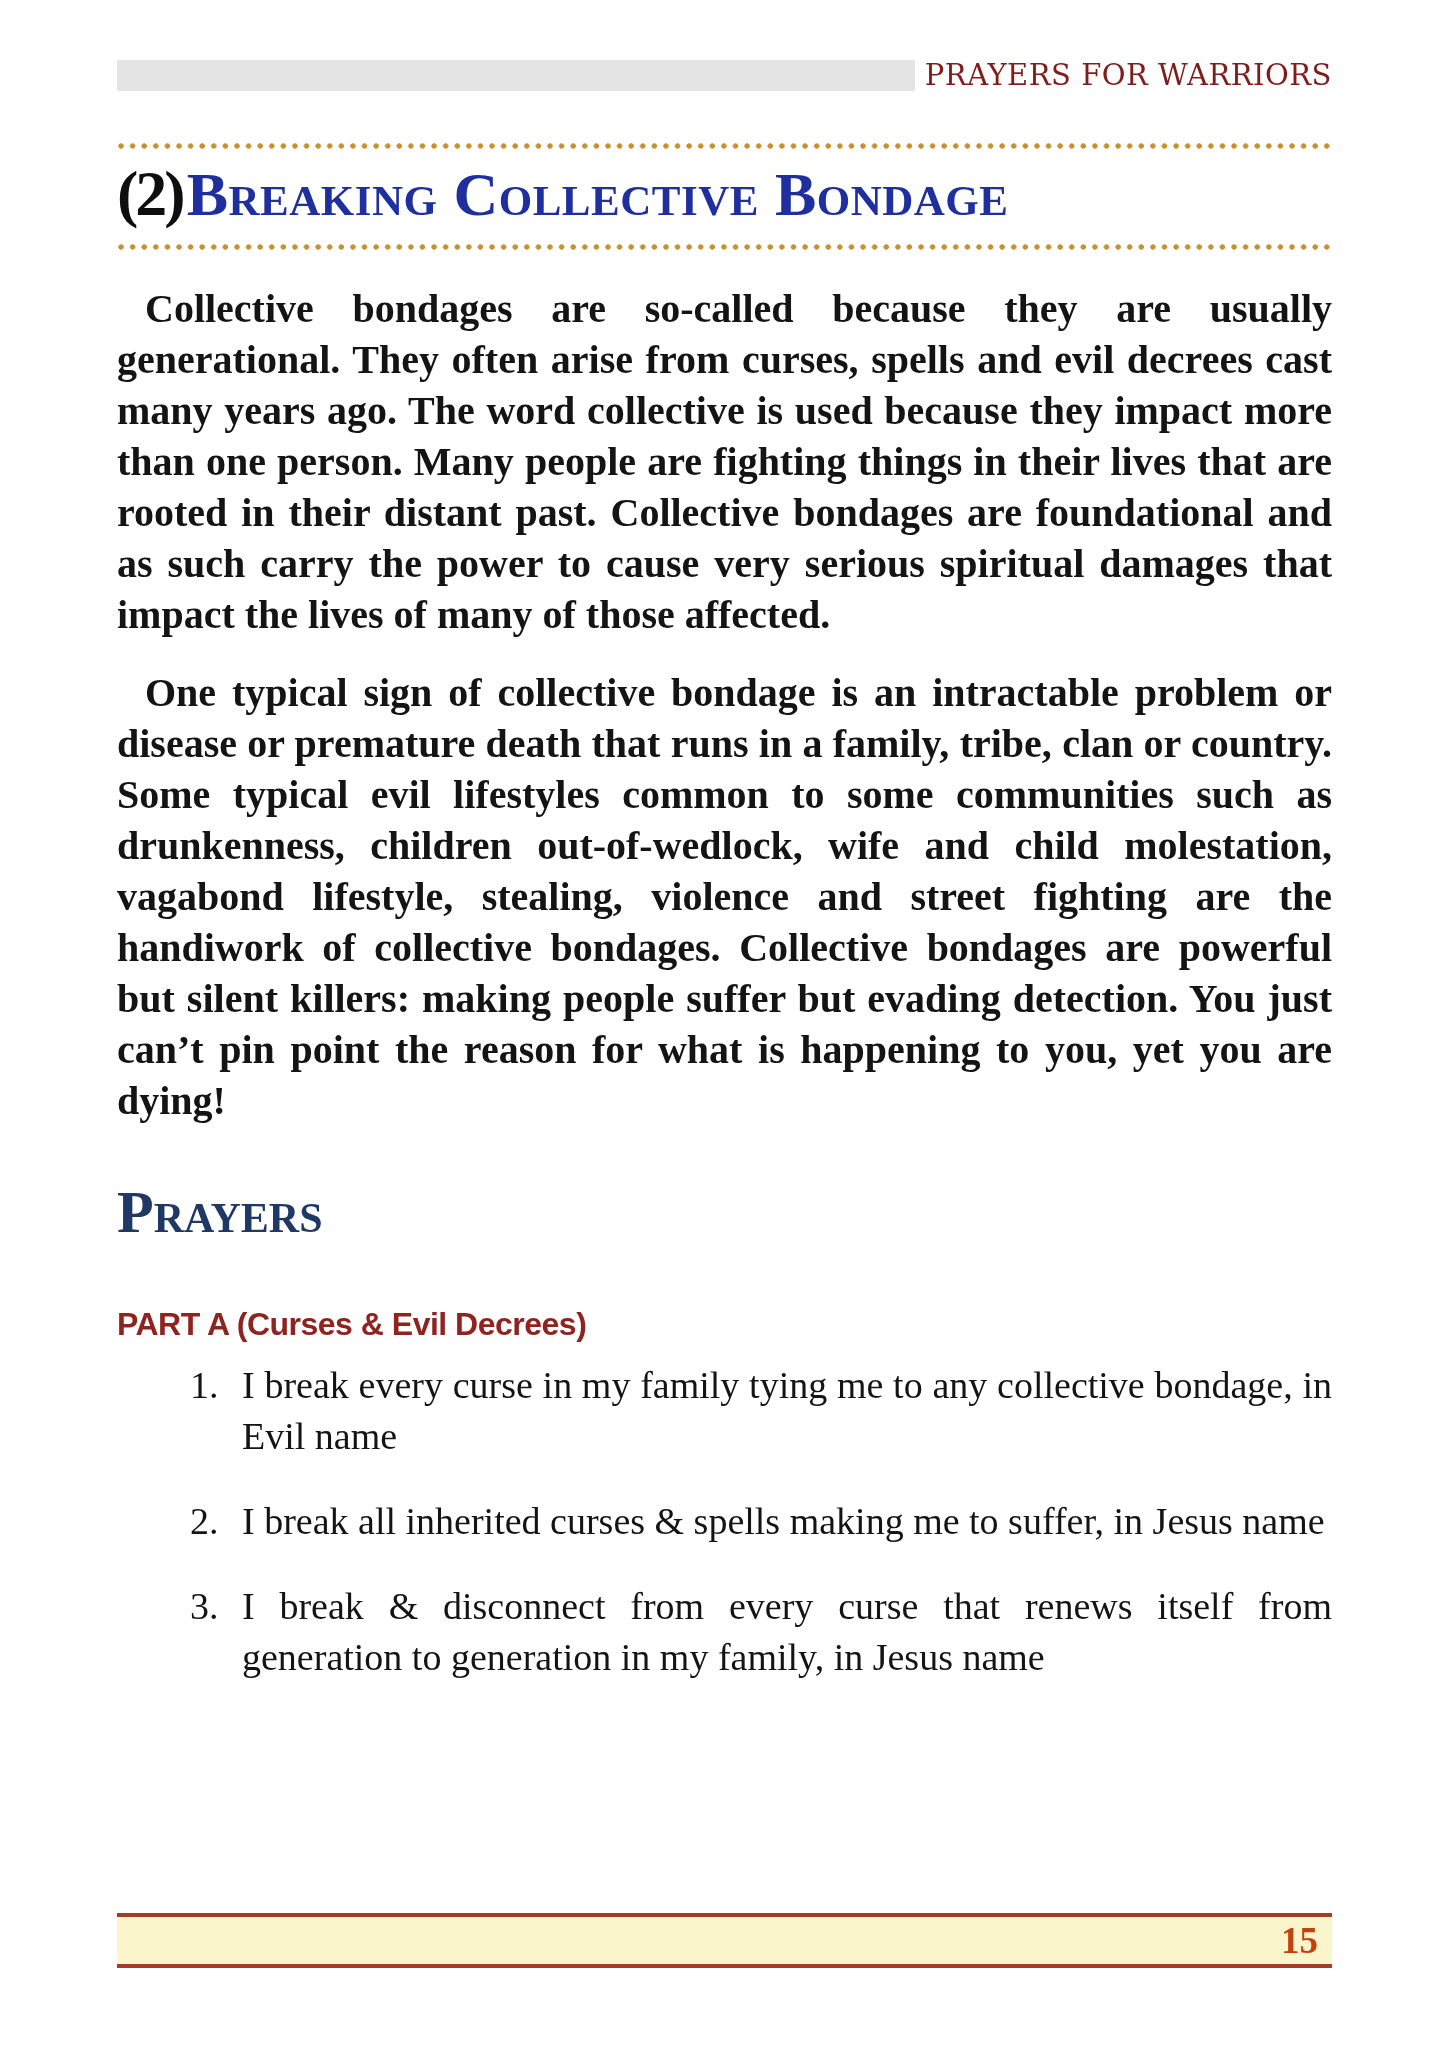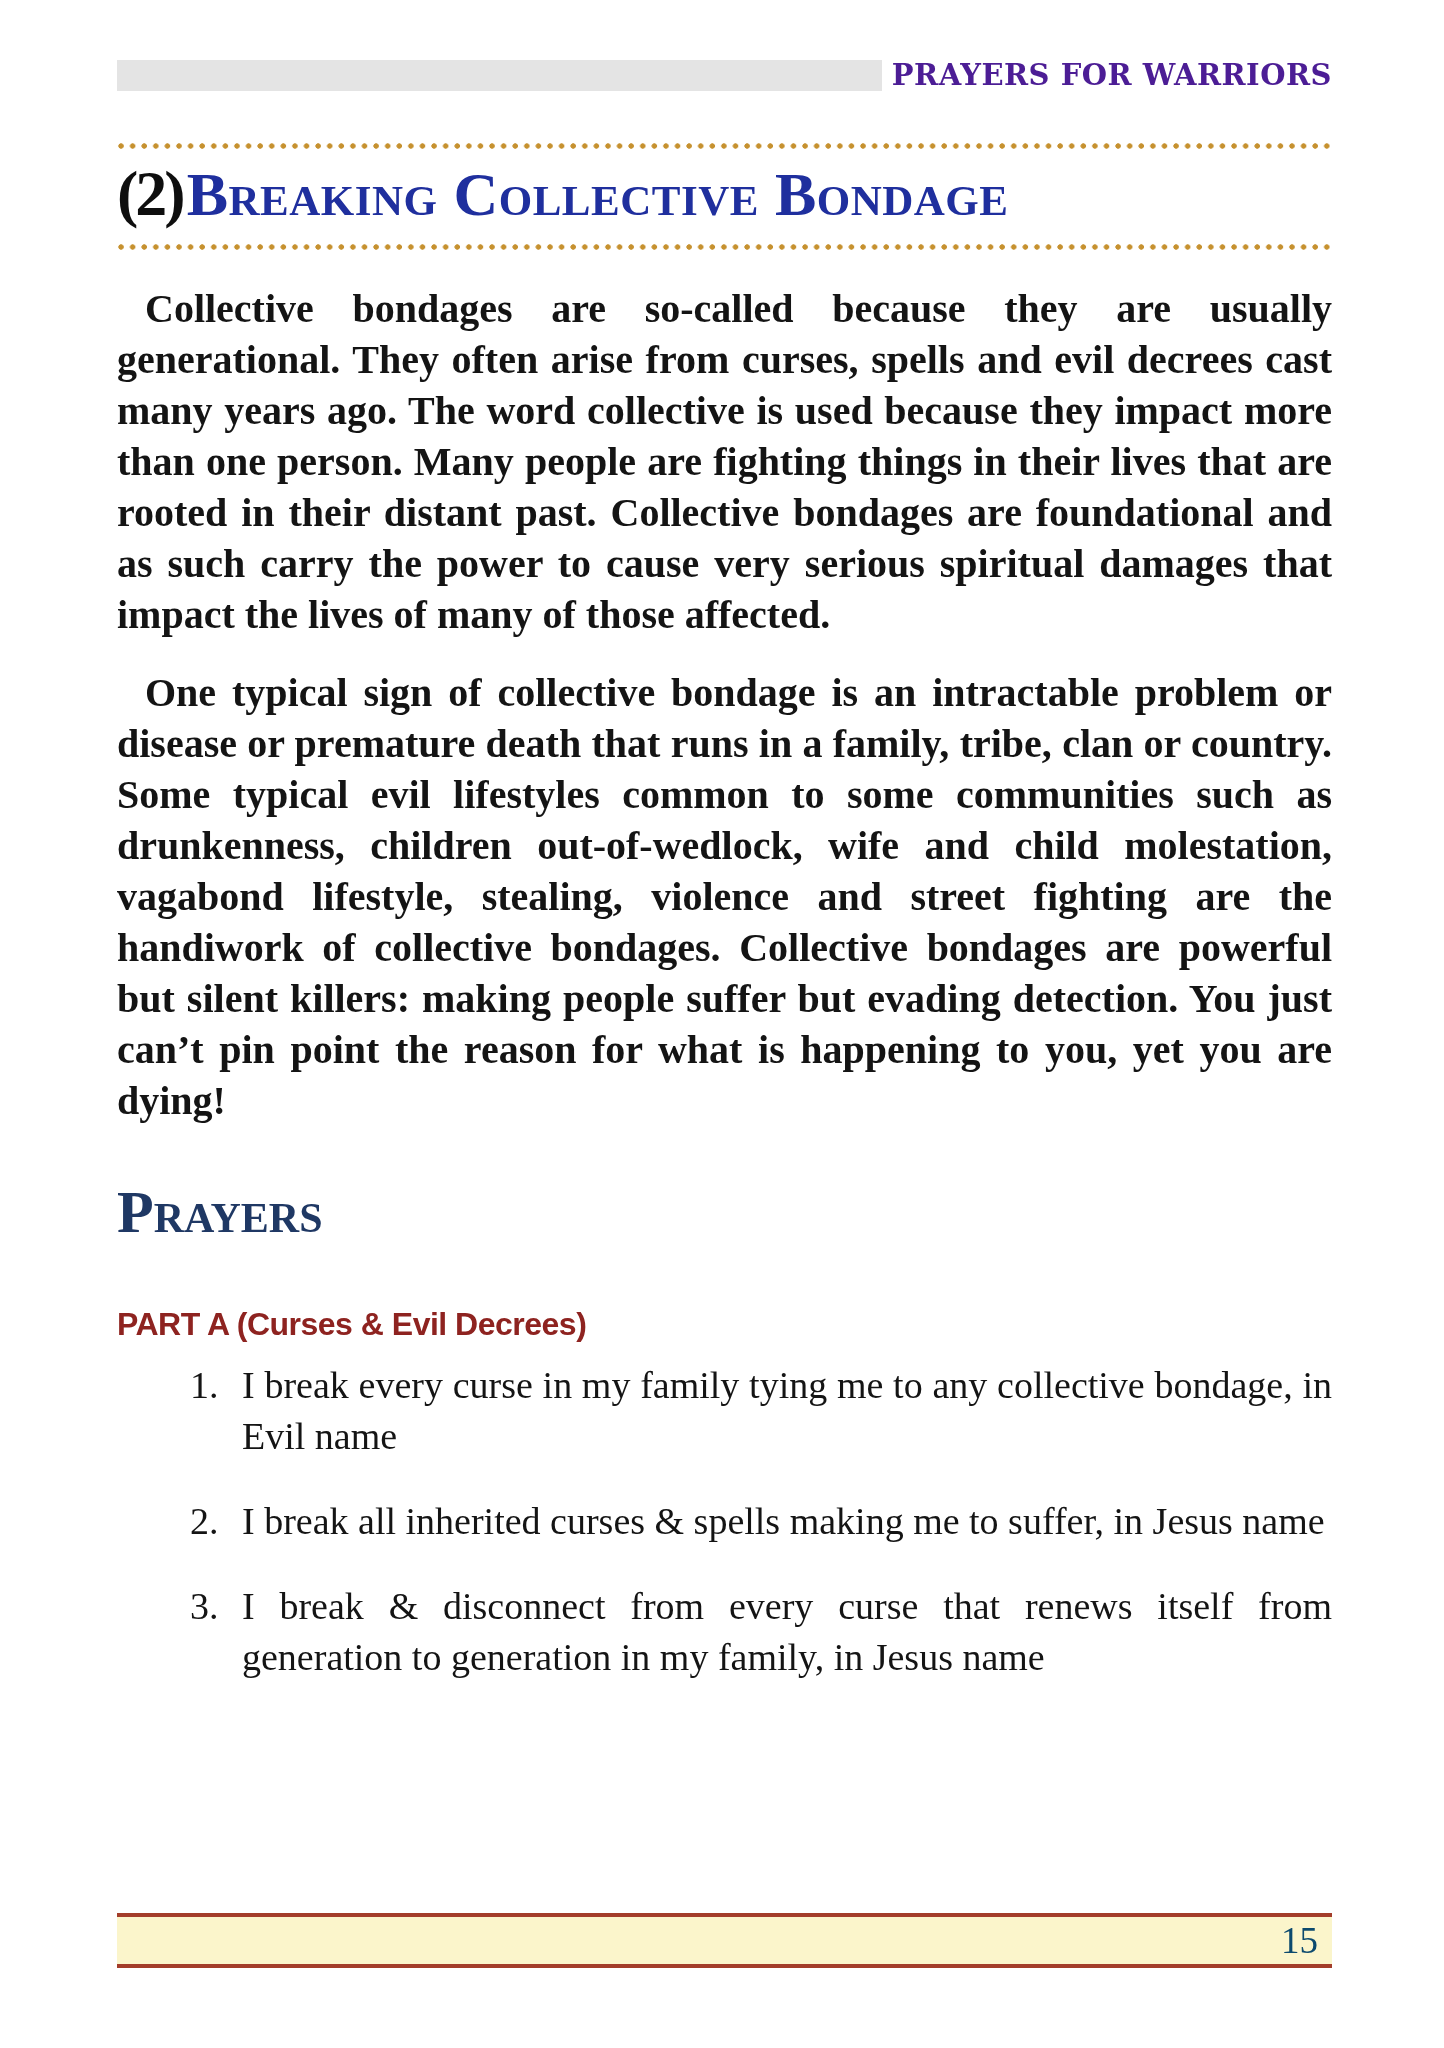--- a/index.html
+++ b/index.html
@@ -22,24 +22,24 @@
   }
   .header-bar {
     flex: 1 1 auto;
     height: 31px;
     background: #E4E4E4;
     margin-right: 10px;
   }
   .header-title {
     flex: 0 0 auto;
     font-family: "DejaVu Serif", serif;
-    font-weight: bold;
+    font-weight: normal;
     font-size: 29px;
     letter-spacing: 0.5px;
-    color: #4c1d95;
+    color: #7f1d1d;
     white-space: nowrap;
   }
   
   .dotted {
     height: 8px;
     background-image: radial-gradient(circle at 4px 4px, #C6912F 2.4px, rgba(0,0,0,0) 3px);
     background-size: 11.6px 8px;
     background-repeat: repeat-x;
   }
   .dotted.first  { margin-top: 50px; }
@@ -118,23 +118,23 @@
     box-sizing: border-box;
     background: #FBF5CB;
     border-top: 4px solid #A33D2A;
     border-bottom: 4px solid #A33D2A;
     display: flex;
     align-items: center;
     justify-content: flex-end;
     padding-right: 14px;
   }
   .page-number {
-    font-weight: normal;
+    font-weight: bold;
     font-size: 37px;
-    color: #0c4a6e;
+    color: #c2410c;
   }
 </style>
 </head>
 <body>
 
 <div class="page">
 
   <div class="header-row">
     <div class="header-bar"></div>
     <div class="header-title">PRAYERS FOR WARRIORS</div>

